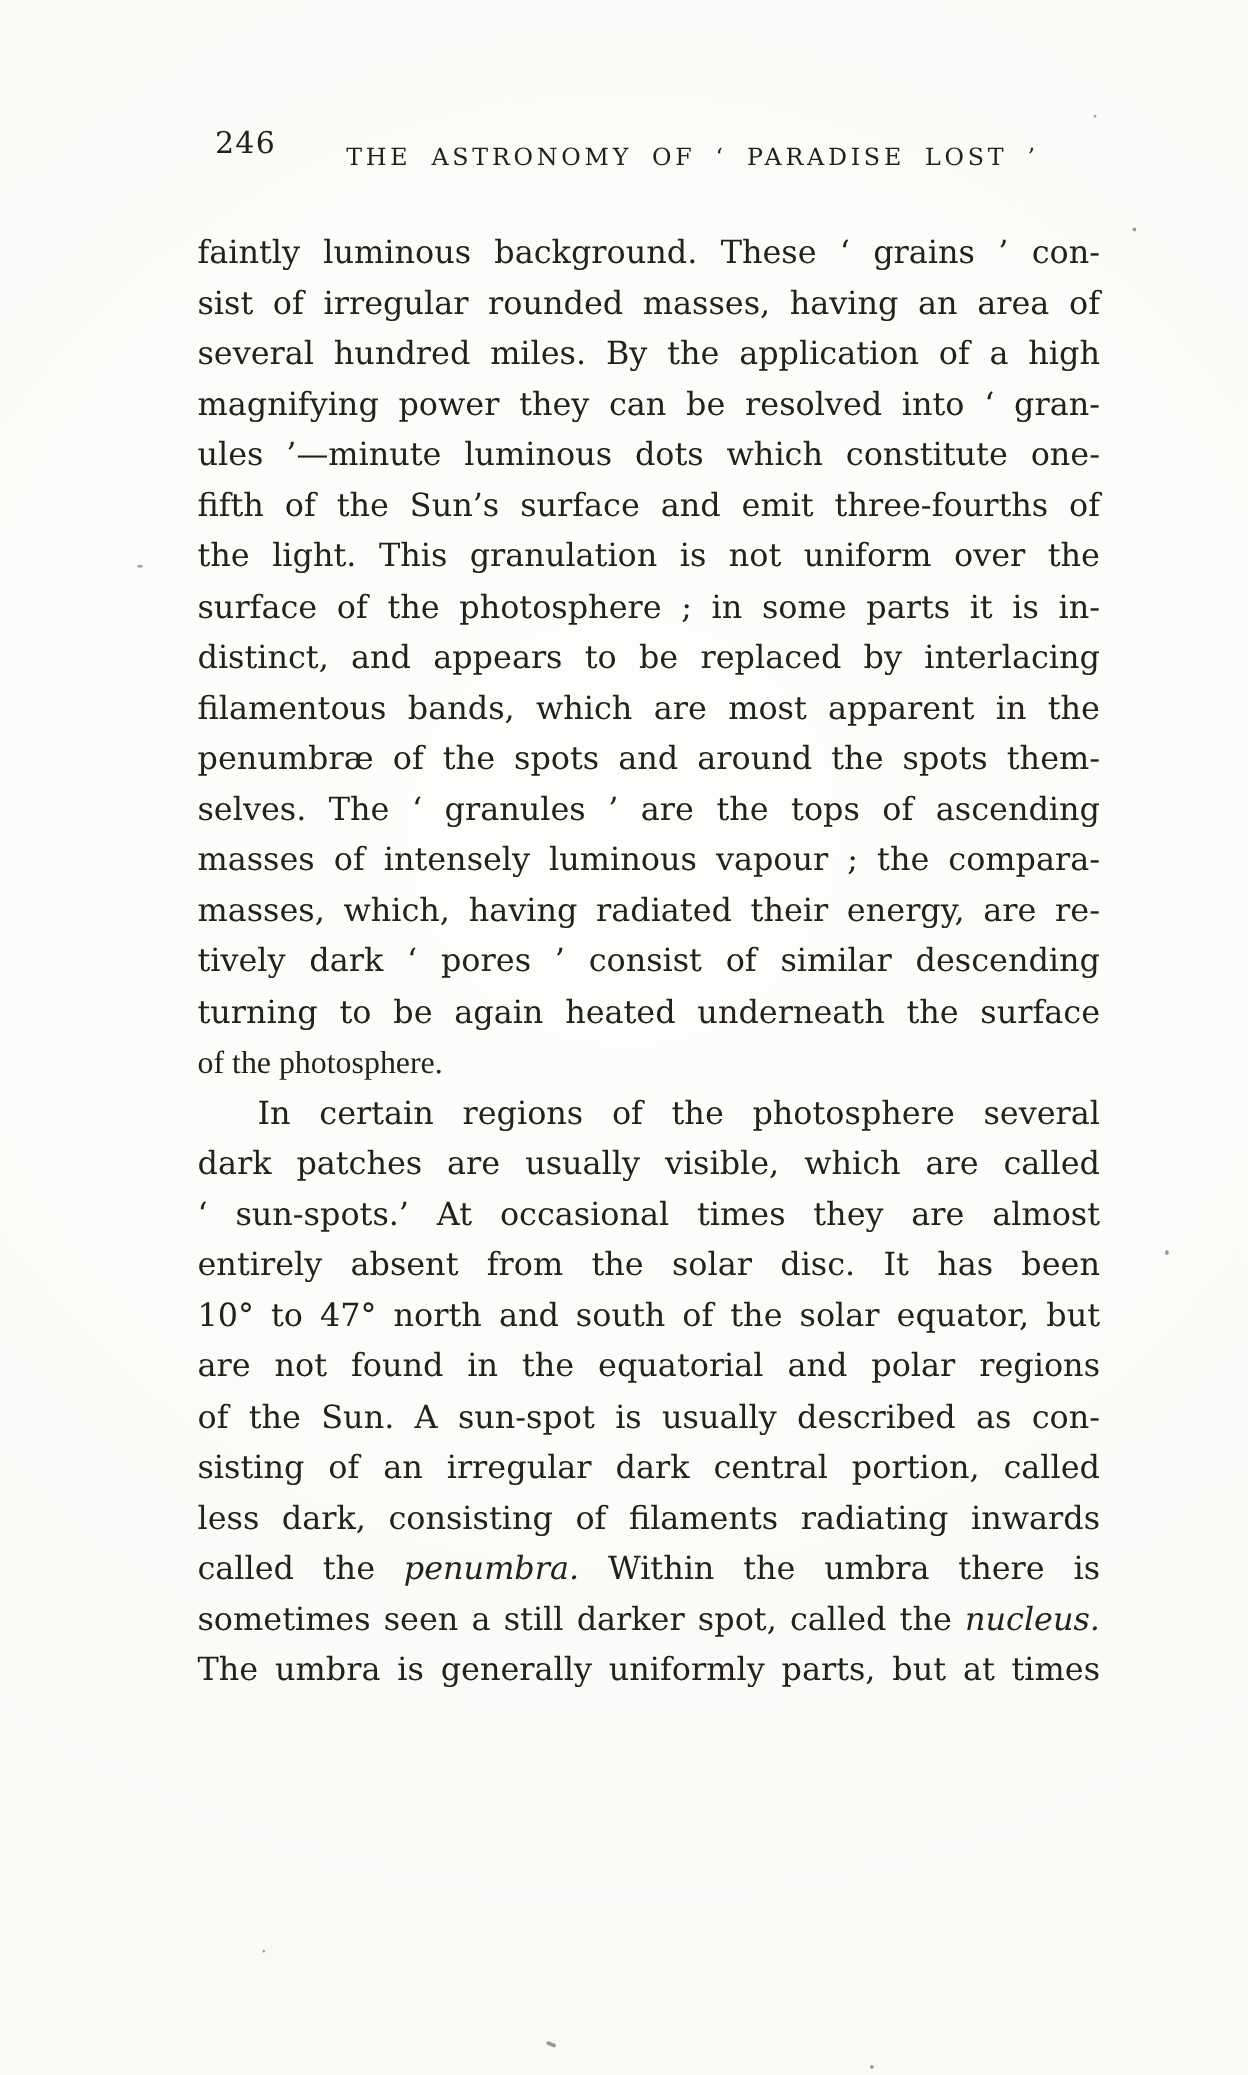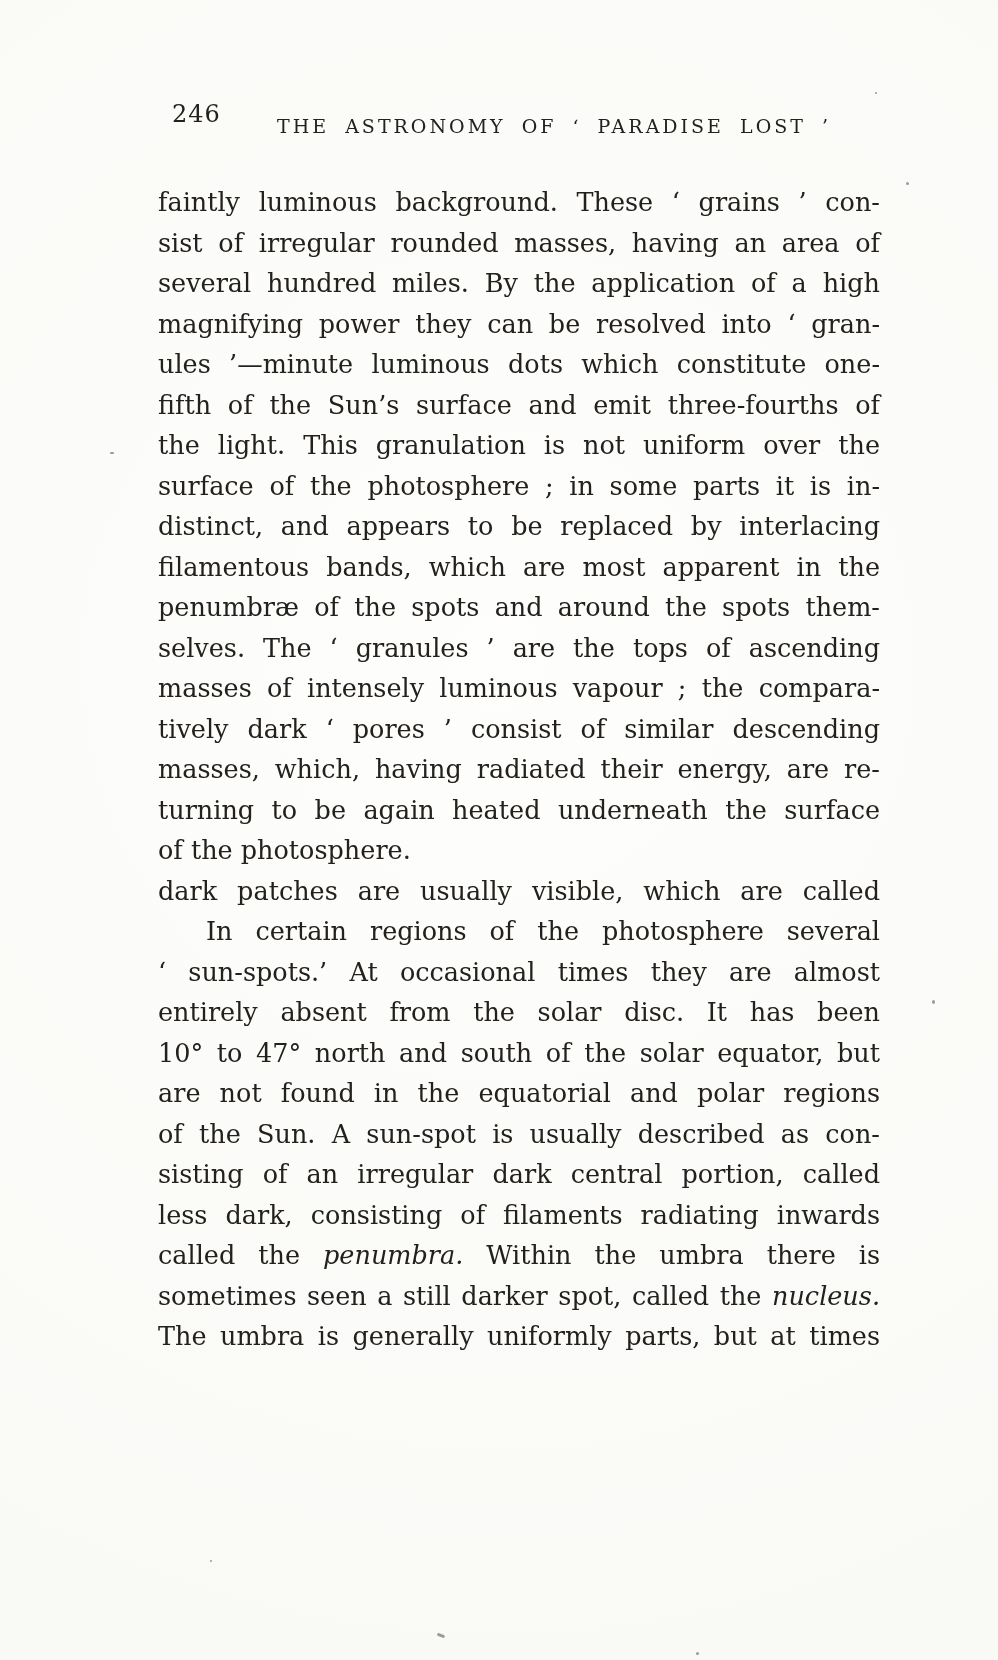--- a/index.html
+++ b/index.html
@@ -57,20 +57,21 @@
     line-height: 40.5px;
     margin-top: 16px;
   }
   .line {
     text-align: justify;
     text-align-last: justify;
     white-space: normal;
   }
   .line.short-last {
     text-align-last: left;
+    font-family: Liberation Serif, serif;
   }
   .line.indent {
     text-indent: 48px;
   }
   .line i {
     font-style: italic;
   }
   
   .speck {
     position: absolute;
@@ -95,26 +96,26 @@
       <div class="line"><span>magnifying power they can be resolved into ‘ gran-</span></div>
       <div class="line"><span>ules ’—minute luminous dots which constitute one-</span></div>
       <div class="line"><span>fifth of the Sun’s surface and emit three-fourths of</span></div>
       <div class="line"><span>the light. This granulation is not uniform over the</span></div>
       <div class="line"><span>surface of the photosphere ; in some parts it is in-</span></div>
       <div class="line"><span>distinct, and appears to be replaced by interlacing</span></div>
       <div class="line"><span>filamentous bands, which are most apparent in the</span></div>
       <div class="line"><span>penumbræ of the spots and around the spots them-</span></div>
       <div class="line"><span>selves. The ‘ granules ’ are the tops of ascending</span></div>
       <div class="line"><span>masses of intensely luminous vapour ; the compara-</span></div>
+      <div class="line"><span>masses, which, having radiated their energy, are re-</span></div>
       <div class="line"><span>tively dark ‘ pores ’ consist of similar descending</span></div>
-      <div class="line"><span>masses, which, having radiated their energy, are re-</span></div>
       <div class="line"><span>turning to be again heated underneath the surface</span></div>
       <div class="line short-last"><span>of the photosphere.</span></div>
+      <div class="line indent"><span>In certain regions of the photosphere several</span></div>
       <div class="line"><span>dark patches are usually visible, which are called</span></div>
-      <div class="line indent"><span>In certain regions of the photosphere several</span></div>
       <div class="line"><span>‘ sun-spots.’ At occasional times they are almost</span></div>
       <div class="line"><span>entirely absent from the solar disc. It has been</span></div>
       <div class="line"><span>10° to 47° north and south of the solar equator, but</span></div>
       <div class="line"><span>are not found in the equatorial and polar regions</span></div>
       <div class="line"><span>of the Sun. A sun-spot is usually described as con-</span></div>
       <div class="line"><span>sisting of an irregular dark central portion, called</span></div>
       <div class="line"><span>less dark, consisting of filaments radiating inwards</span></div>
       <div class="line"><span>called the </span><i>penumbra.</i><span> Within the umbra there is</span></div>
       <div class="line"><span>sometimes seen a still darker spot, called the </span><i>nucleus.</i></div>
       <div class="line"><span>The umbra is generally uniformly parts, but at times</span></div>

